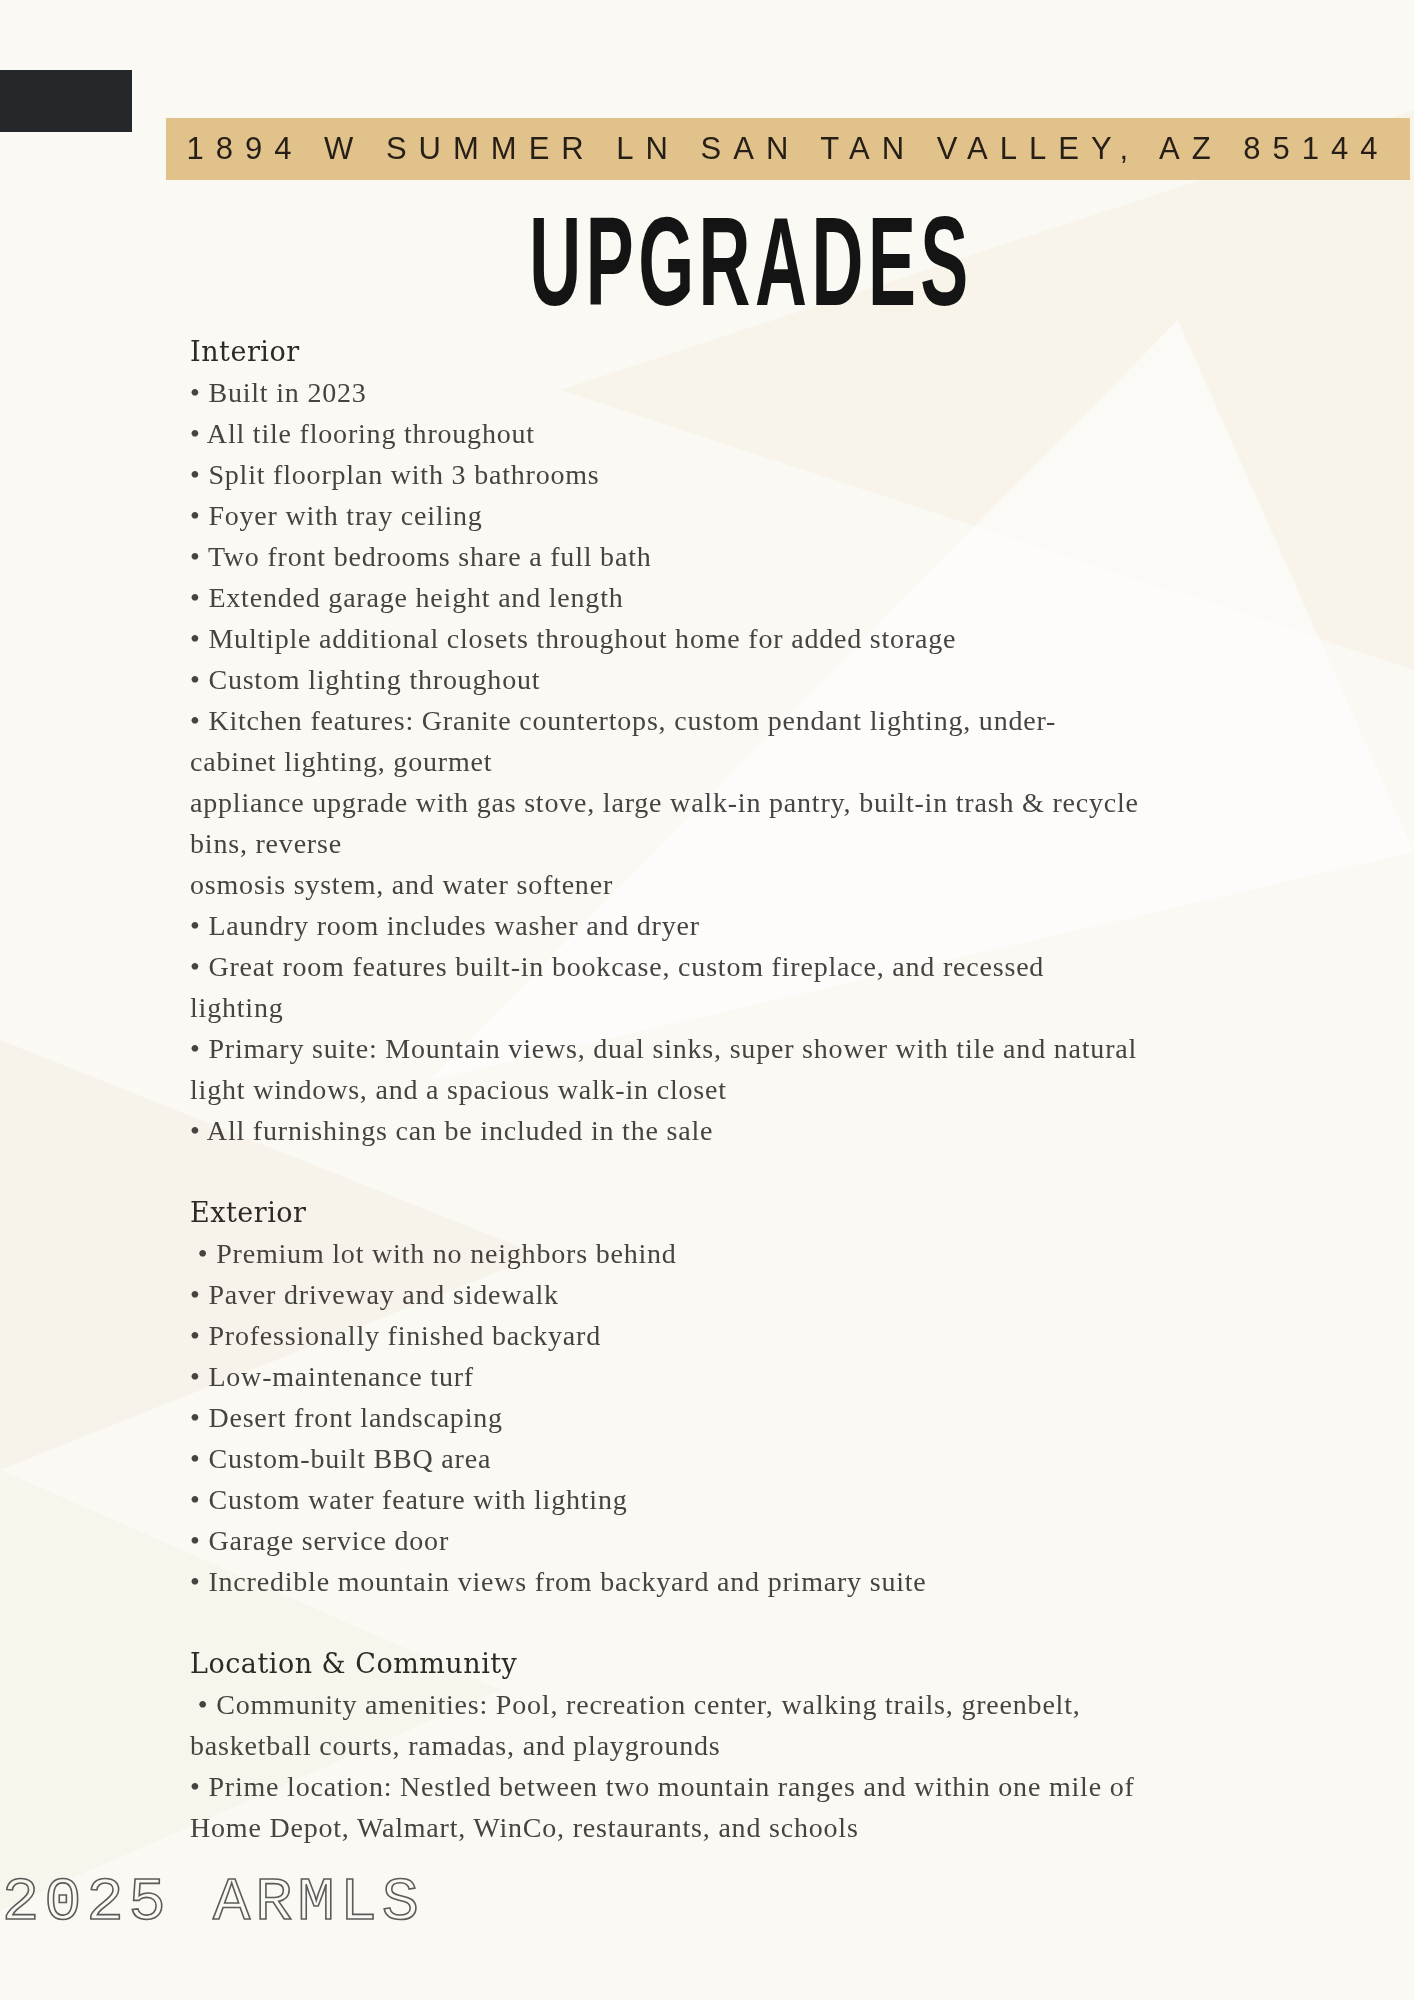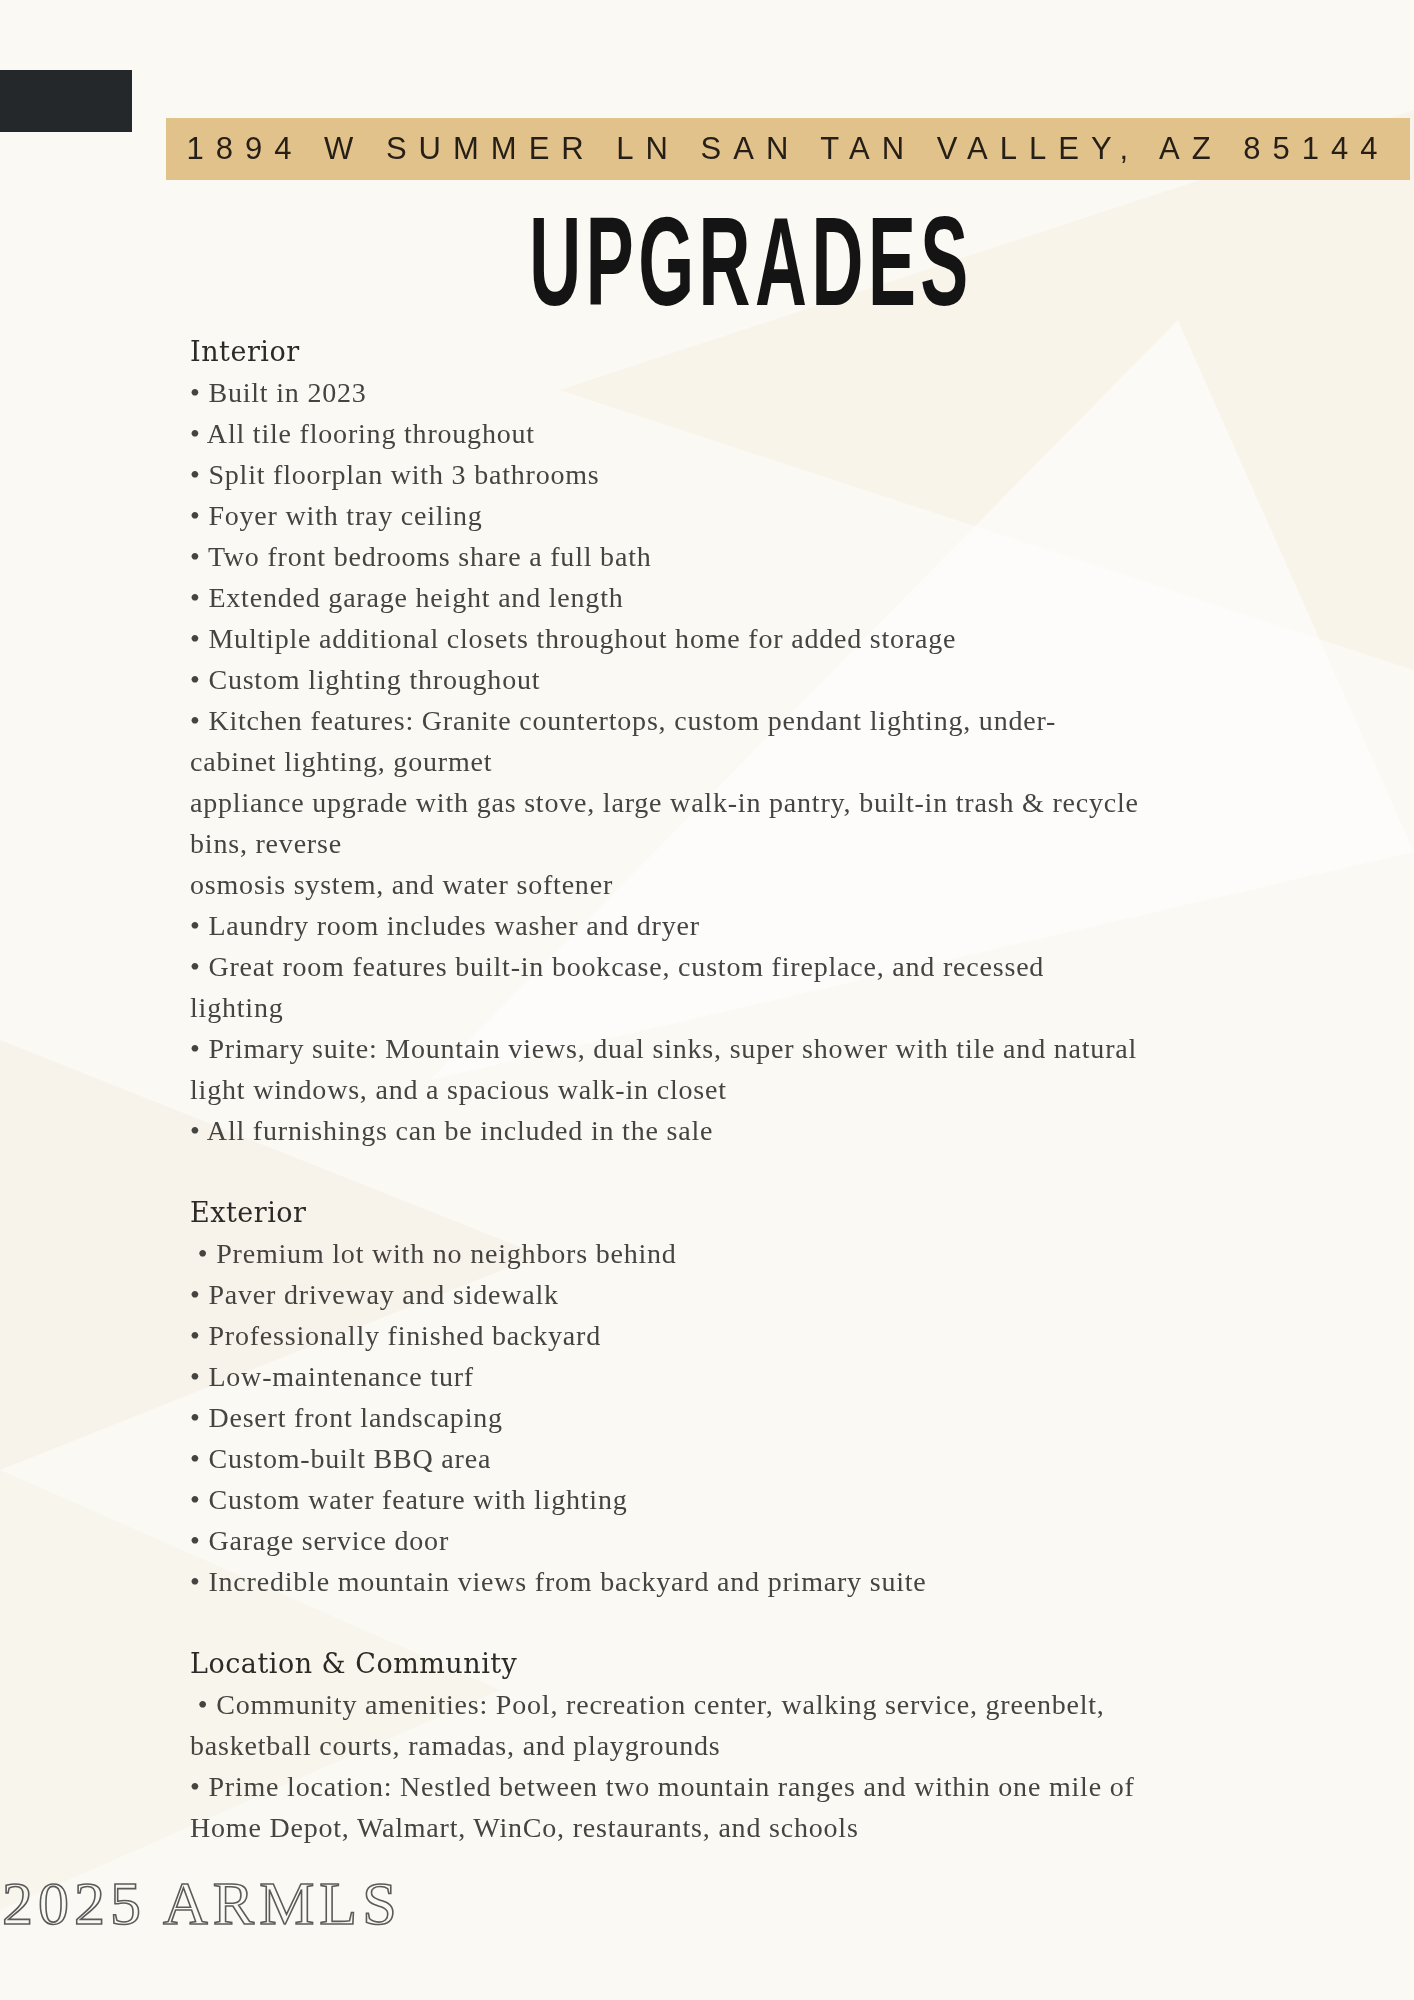--- a/index.html
+++ b/index.html
@@ -55,21 +55,21 @@
     color:var(--body-text,#454440);
     white-space:pre;
   }
   .line.heading{
     font-family:"DejaVu Serif",serif;
     font-weight:400;font-size:27px;letter-spacing:.5px;
     color:var(--heading-text,#2b2a27);
   }
   .watermark{
     position:absolute;left:2px;top:1872px;
-    font-family:Liberation Serif, serif;
+    font-family:Liberation Mono, monospace;
     font-size:62px;line-height:1;letter-spacing:5px;
     color:transparent;
     -webkit-text-stroke:1.6px #4a4a4a;
     opacity:.9;white-space:pre;
   }
 </style>
 </head>
 <body>
 
 <div class="page">
@@ -118,21 +118,21 @@
         <div class="line">• Professionally finished backyard</div>
         <div class="line">• Low-maintenance turf</div>
         <div class="line">• Desert front landscaping</div>
         <div class="line">• Custom-built BBQ area</div>
         <div class="line">• Custom water feature with lighting</div>
         <div class="line">• Garage service door</div>
         <div class="line">• Incredible mountain views from backyard and primary suite</div>
       </section>
       <section class="section">
         <div class="line heading">Location &amp; Community</div>
-        <div class="line"> • Community amenities: Pool, recreation center, walking service, greenbelt,</div>
+        <div class="line"> • Community amenities: Pool, recreation center, walking trails, greenbelt,</div>
         <div class="line">basketball courts, ramadas, and playgrounds</div>
         <div class="line">• Prime location: Nestled between two mountain ranges and within one mile of</div>
         <div class="line">Home Depot, Walmart, WinCo, restaurants, and schools</div>
       </section>
     </div>
 
   <div class="watermark">2025 ARMLS</div>
 </div>
 
 </body></html>

